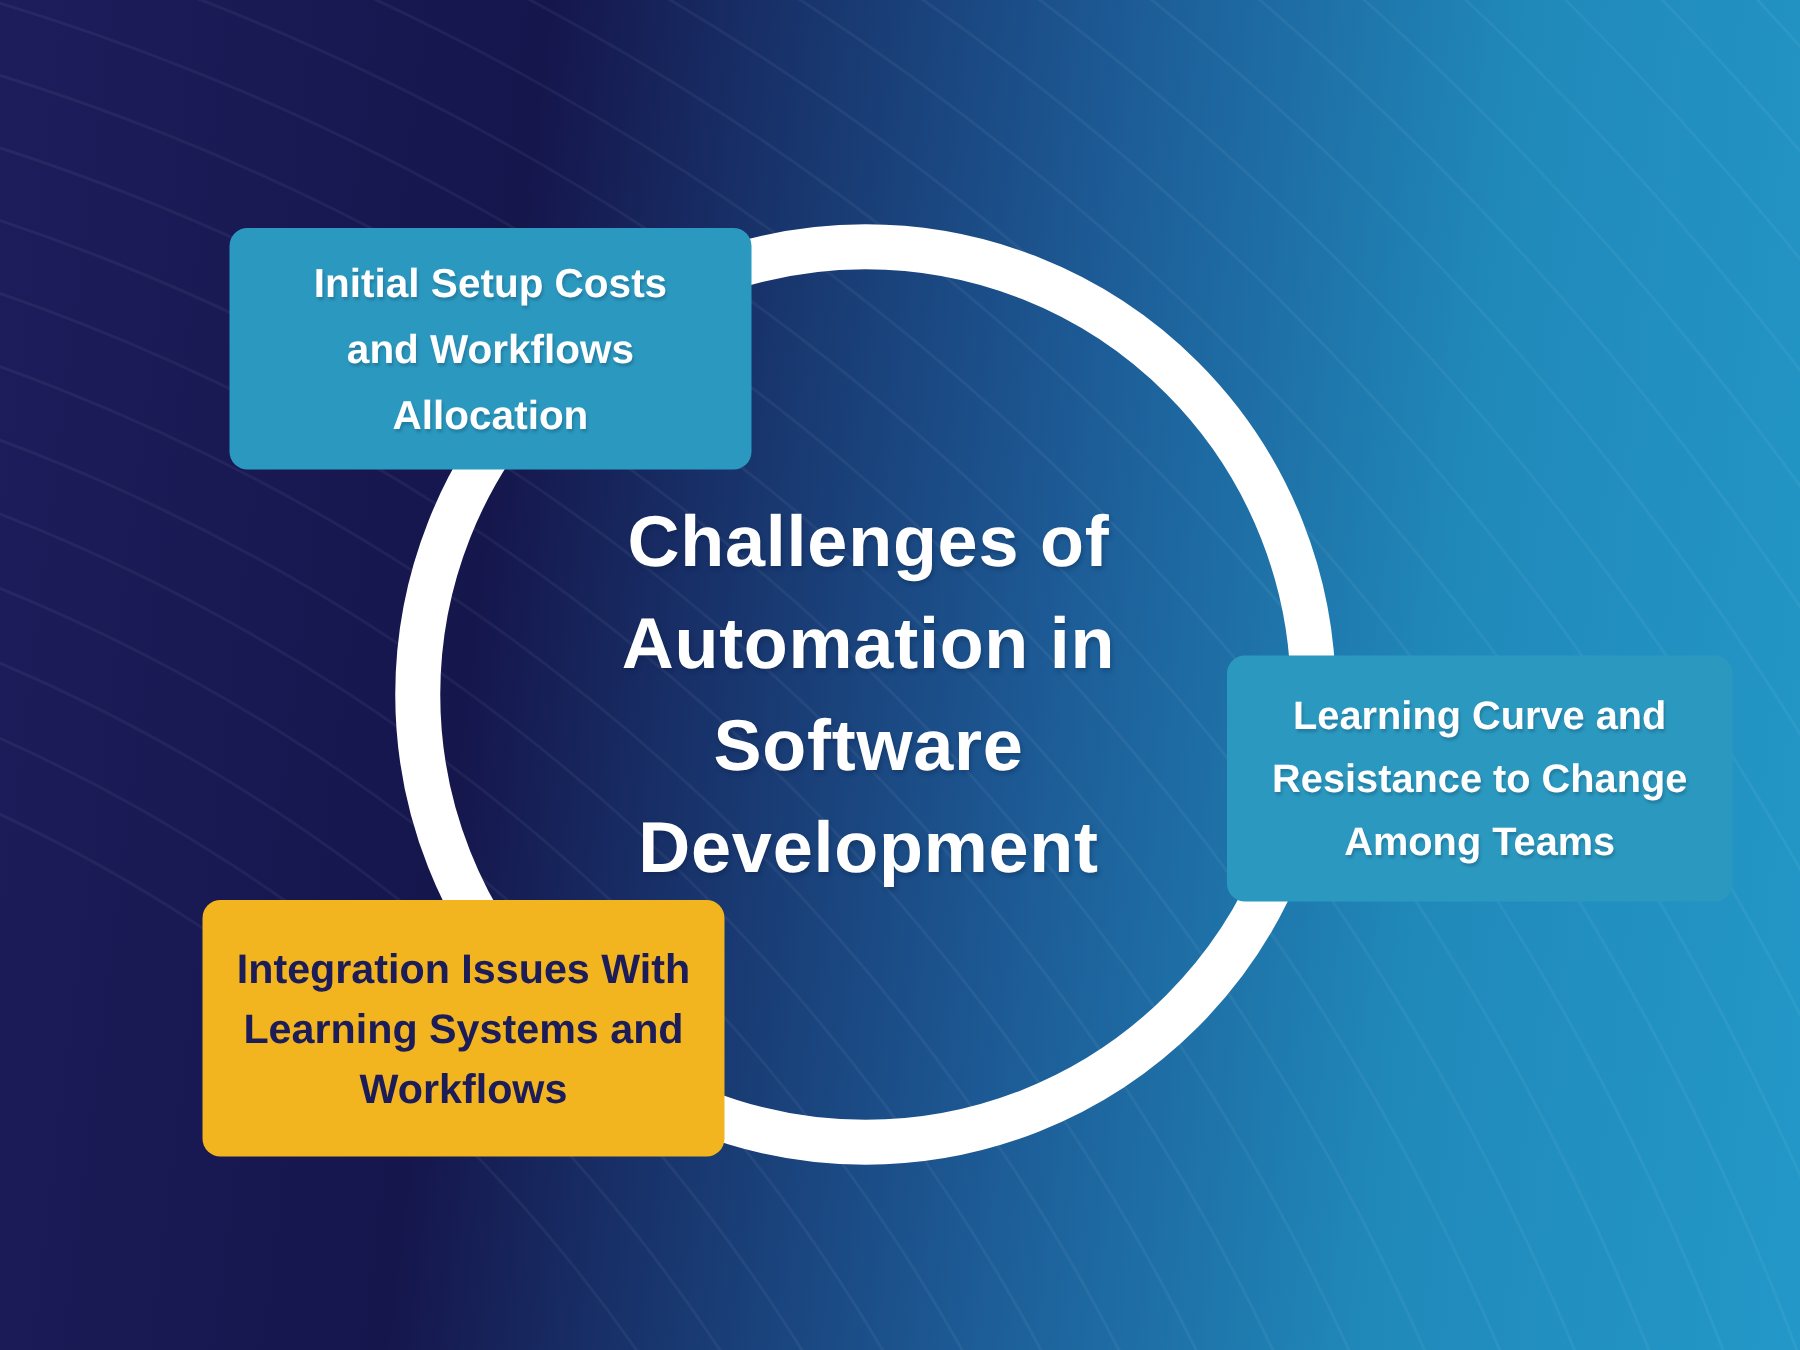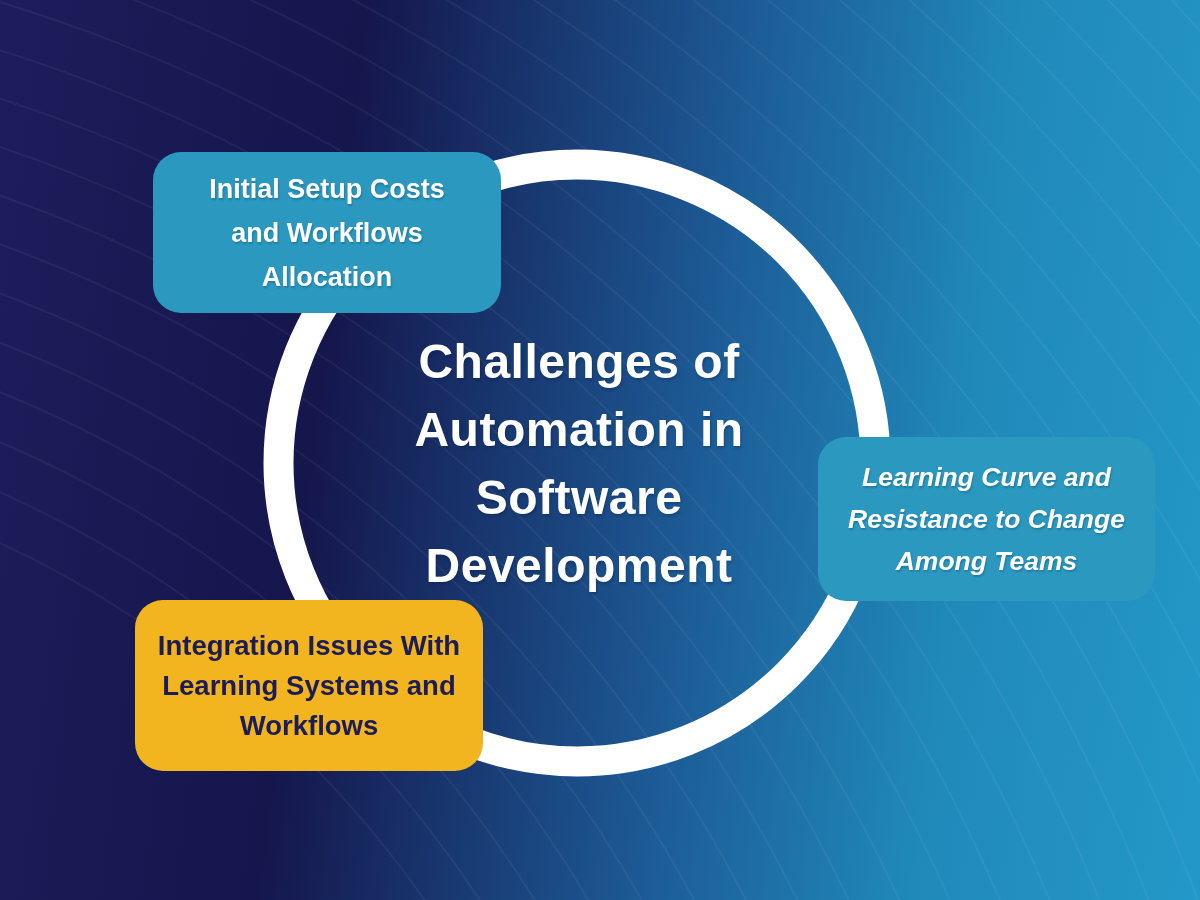--- a/index.html
+++ b/index.html
@@ -16,29 +16,29 @@
   .ring-svg{position:absolute;left:0;top:0;width:1200px;height:900px;z-index:1;}
 
   .title{
     position:absolute;left:259px;top:328px;width:640px;z-index:2;
     text-align:center;color:#FFFFFF;
     font-size:48px;font-weight:700;line-height:68px;letter-spacing:0.5px;
     text-shadow:1px 2px 3px rgba(8,25,60,0.30);
   }
 
   .node{
-    position:absolute;z-index:3;border-radius:28px;
+    position:absolute;z-index:3;border-radius:12px;
     display:flex;flex-direction:column;justify-content:center;align-items:center;
     text-align:left;font-weight:700;
   }
   .node-teal{background:var(--teal,#2B99BF);color:#FFFFFF;
     text-shadow:1px 2px 2px rgba(8,25,60,0.22);}
   .node-yellow{background:var(--yellow,#F2B41F);color:var(--navy-text,#1B1C58);}
   .node1{left:153px;top:152px;width:348px;height:161px;font-size:27px;line-height:44px;}
-  .node2{left:818px;top:437px;width:337px;height:164px;font-size:26.5px;line-height:42px;font-style:italic;}
+  .node2{left:818px;top:437px;width:337px;height:164px;font-size:26.5px;line-height:42px;}
   .node3{left:135px;top:600px;width:348px;height:171px;font-size:27.5px;line-height:40px;}
 
   .logo{
     position:absolute;left:33px;top:40px;z-index:4;height:76px;
     display:flex;align-items:center;gap:9px;color:#FFFFFF;
   }
   .logo-word{
     font-size:37px;font-weight:700;letter-spacing:1px;line-height:76px;
     transform:translateY(-3px);
   }

